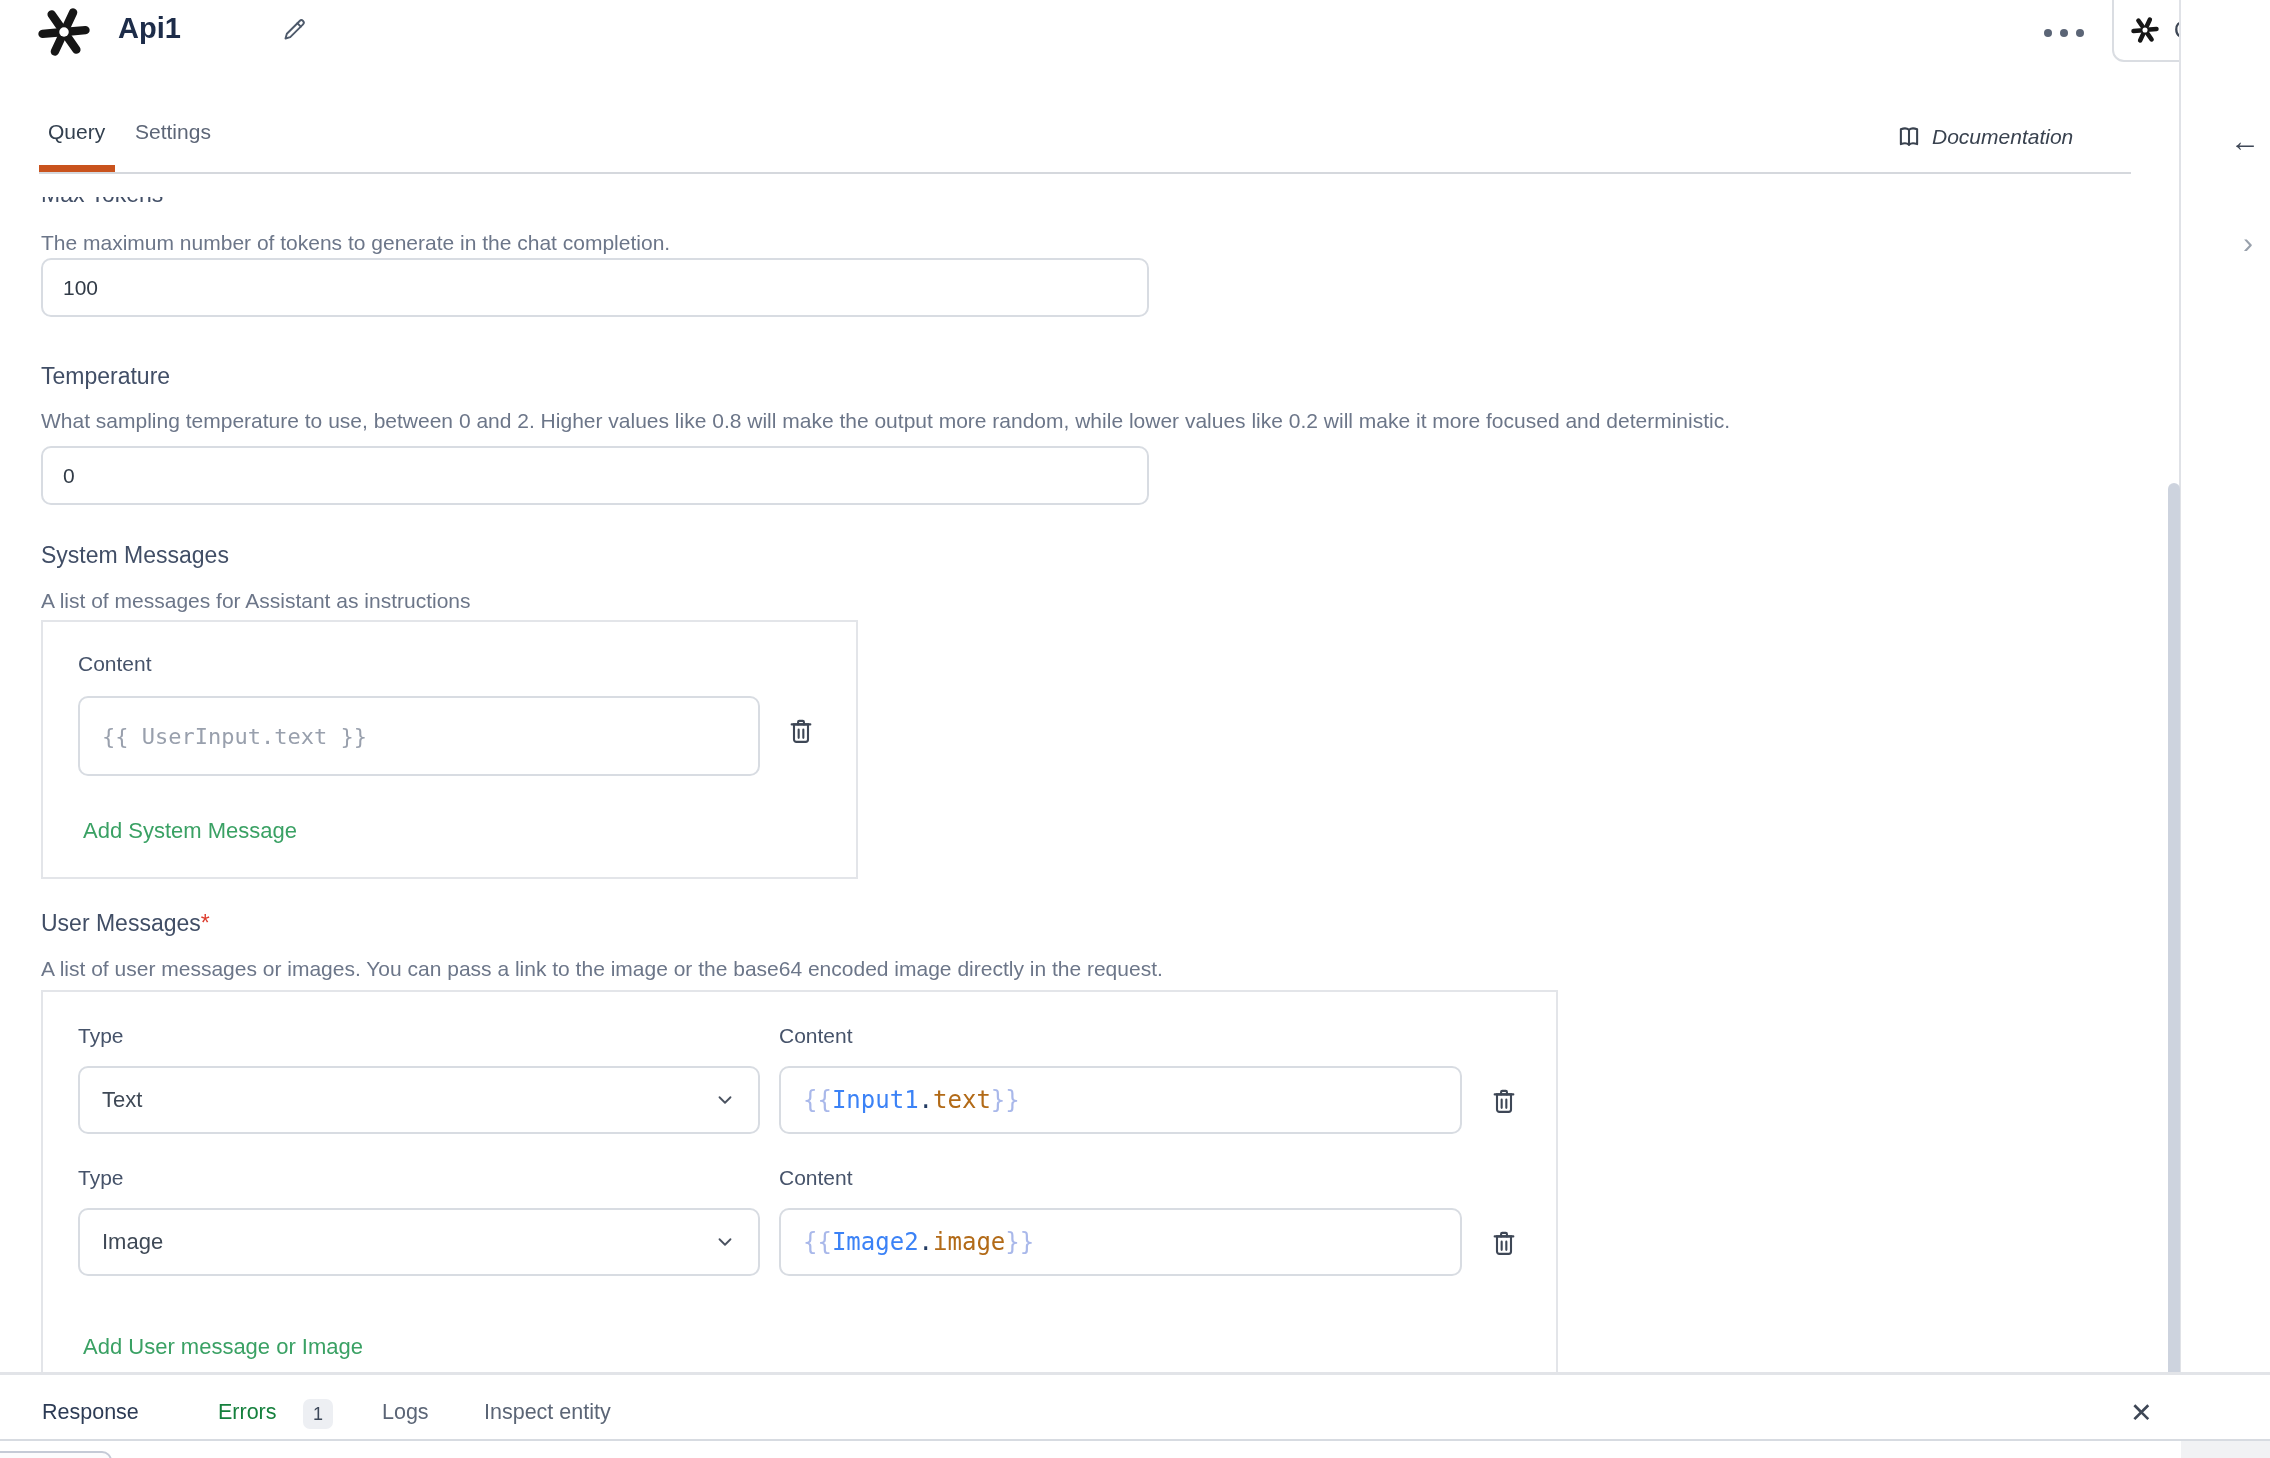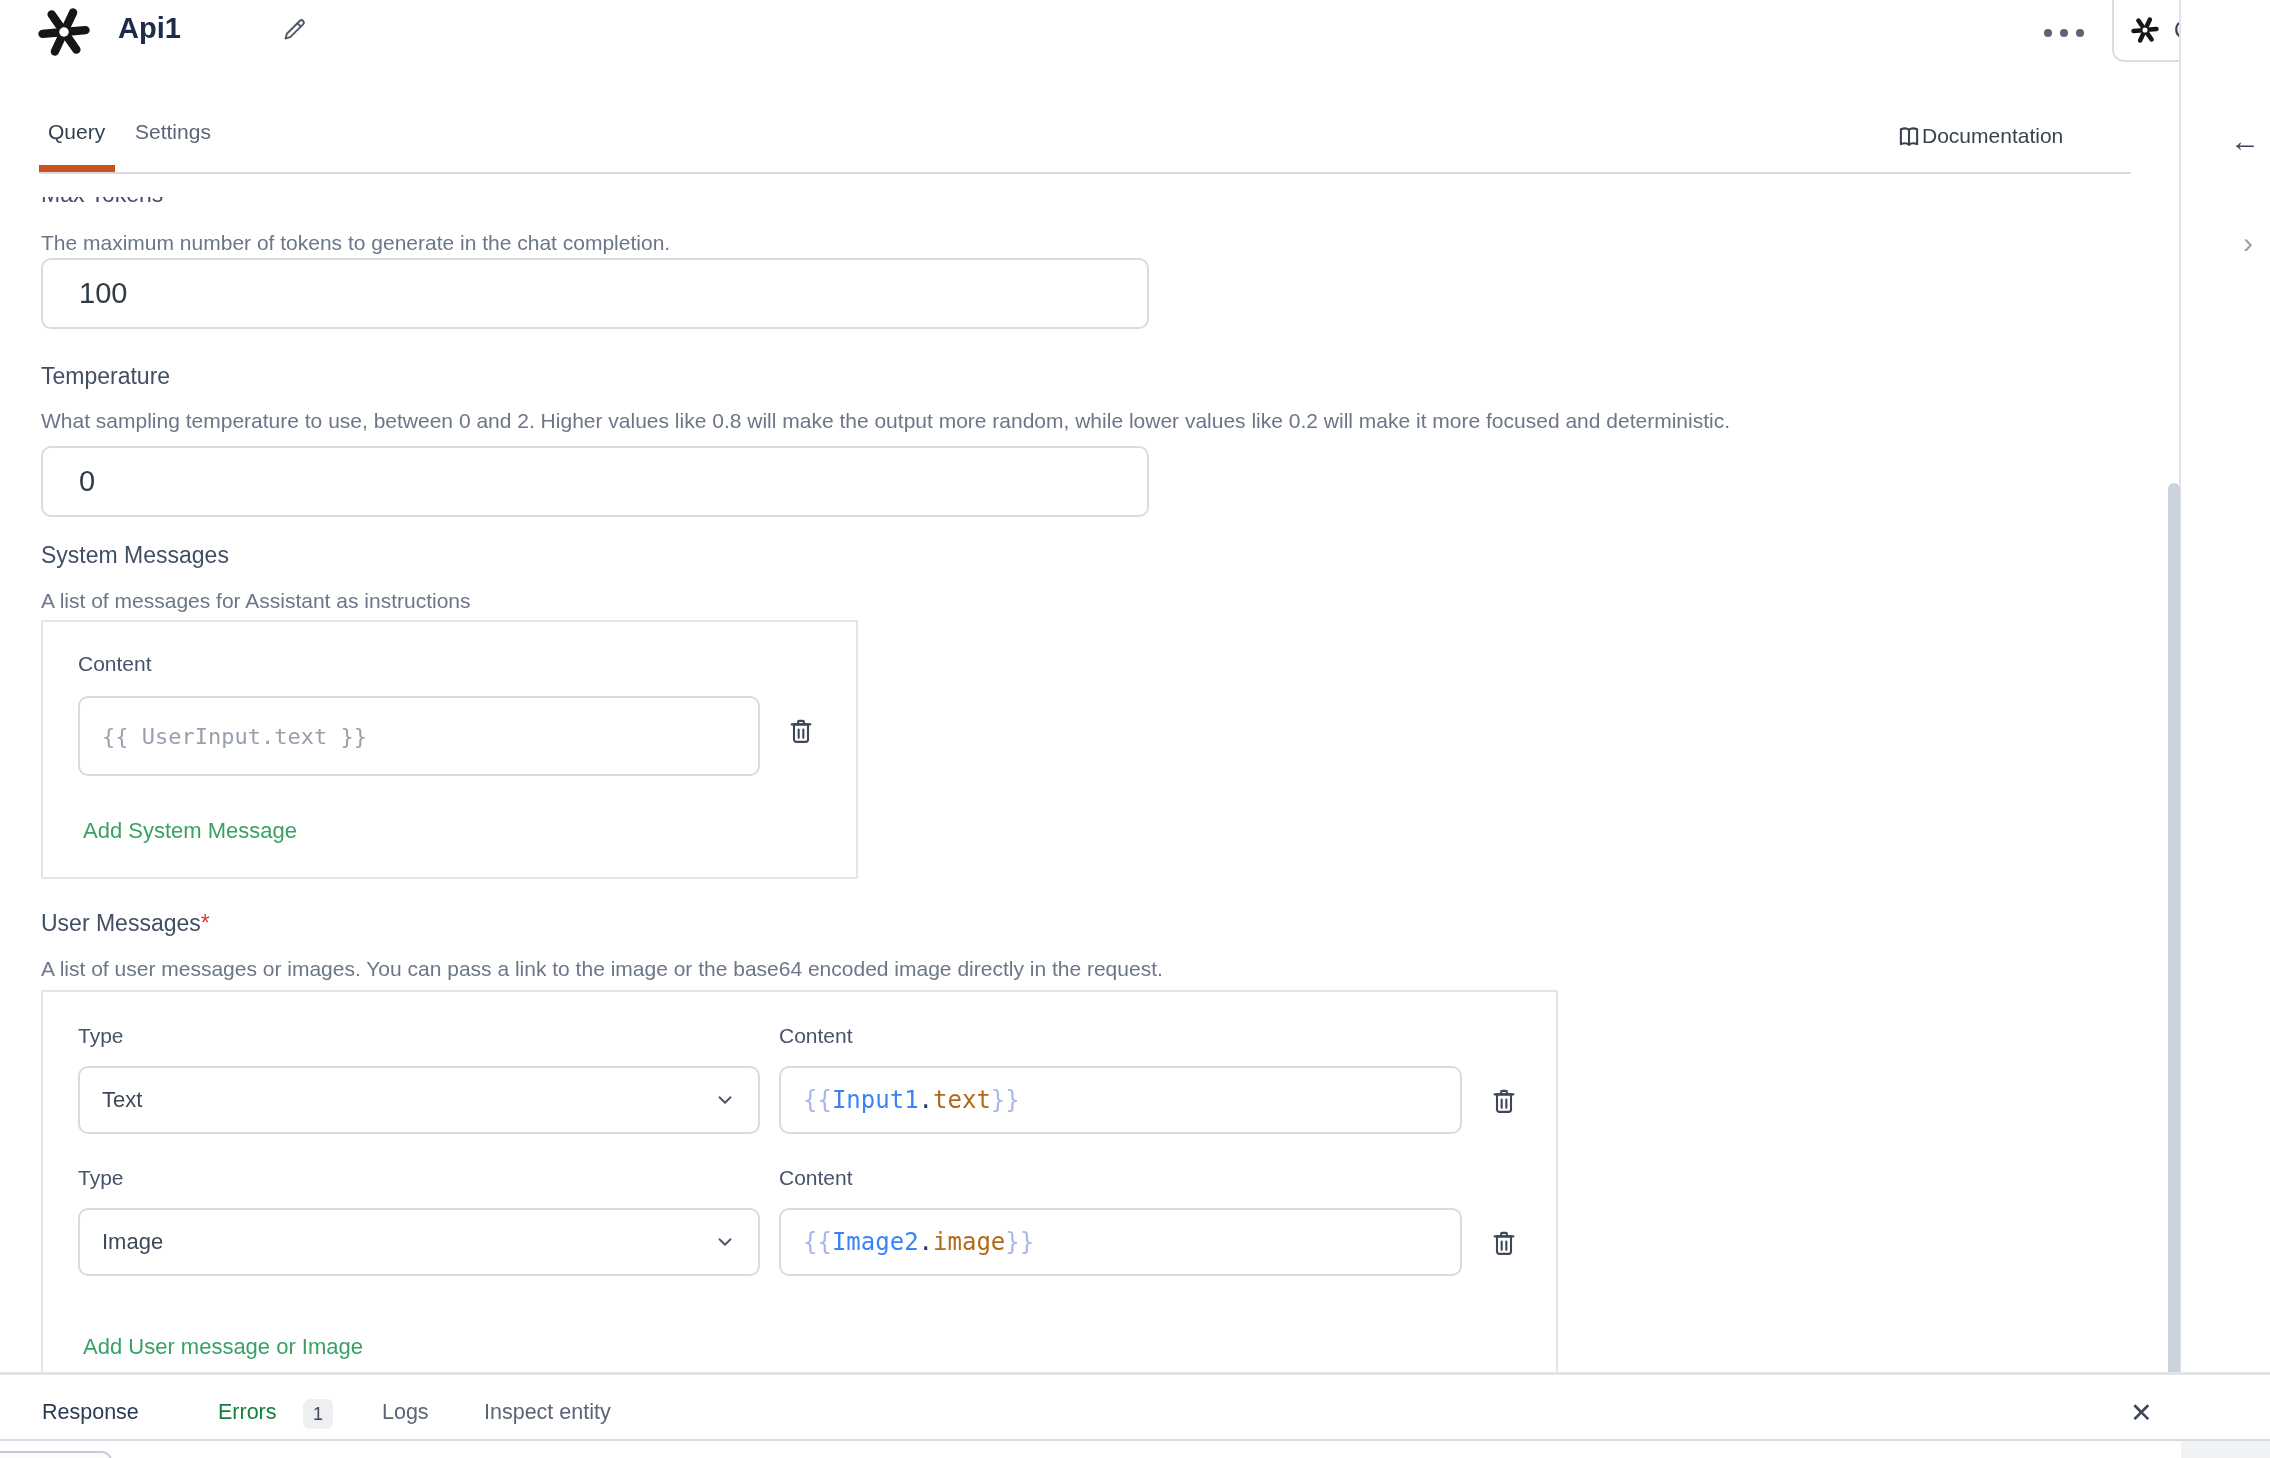--- a/index.html
+++ b/index.html
@@ -17,35 +17,35 @@
     border-radius:12px; background:#fff; display:flex; align-items:flex-end; cursor:pointer; }
   .ds-btn-inner { display:flex; align-items:center; gap:14px; padding:0 0 14px 16px; }
   .ds-btn-label { font-size:24px; color:#3d4654; letter-spacing:0.5px; white-space:nowrap; }
 
   
   .tab { top:120px; font-size:21px; cursor:pointer; }
   .tab-query { left:48px; color:#33404f; }
   .tab-settings { left:135px; color:#5d6677; }
   .tab-underline { left:39px; top:165px; width:76px; height:7px; background:#c9531d; }
   .tab-divider { left:39px; top:172px; width:2092px; height:2px; background:#d5d8dd; }
-  .doc-link { left:1896px; top:124px; display:flex; cursor:pointer; }
+  .doc-link { left:1896px; top:124px; display:flex; align-items:center; gap:10px; cursor:pointer;font-style:italic; }
   .doc-label { font-size:21px; color:#39424f; }
 
   
   .right-rail { left:2179px; top:0; width:91px; height:1458px; border-left:2px solid #e0e2e7; background:#fff; }
   .rail-back { left:2230px; top:124px; font-size:30px; color:#3e4756; cursor:pointer; }
   .rail-chev { left:2243px; top:226px; font-size:30px; color:#99a1ac; cursor:pointer; }
   .rail-bottom { left:2181px; top:1441px; width:89px; height:17px; background:#f1f2f4; }
 
   
   .scroll-area { left:0; top:197px; width:2179px; height:1175px; overflow:hidden; background:#fff; }
   .fld-label { font-size:23px; color:#414e66; }
   .fld-desc { font-size:21px; color:#6c7689; }
-  .txt-input { height:71px; border:2px solid #d8dce2; border-radius:10px; background:#fff;
-    font-size:29px; color:#313b47; padding:0 36px; width:1108px; outline:none;
+  .txt-input { height:59px; border:2px solid #d8dce2; border-radius:10px; background:#fff;
+    font-size:21px; color:#313b47; padding:0 20px; width:1108px; outline:none;
     font-family:"Liberation Sans", sans-serif; }
   .group-box { border:2.5px solid #e3e5e9; background:#fff; }
   .sub-label { font-size:21px; color:#46536a; }
   .mono-input { border:2px solid #d8dce2; border-radius:10px; background:#fff;
     display:flex; align-items:center; padding:0 22px; cursor:text;
     font-family:"DejaVu Sans Mono", monospace; white-space:pre; }
   .placeholder-txt { color:#99a0ad; font-size:22px; font-family:"DejaVu Sans Mono", monospace; }
   .code { font-size:24px; }
   .tok-brace { color:#a9b8ea; }
   .tok-ident { color:#3b82f6;text-align:right; }

